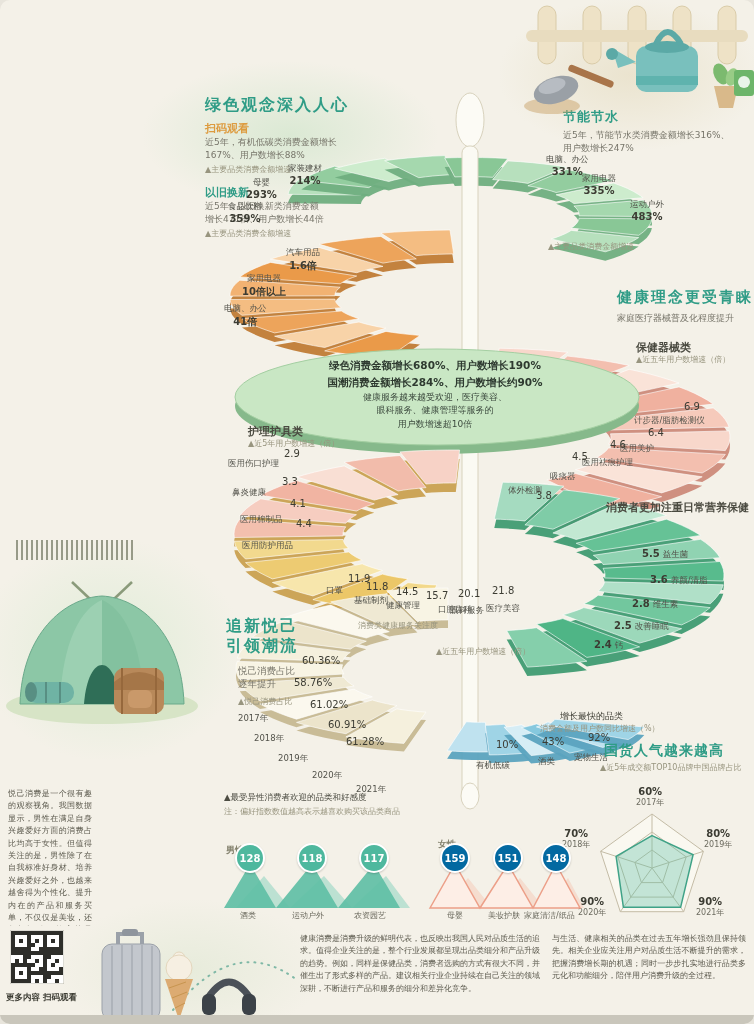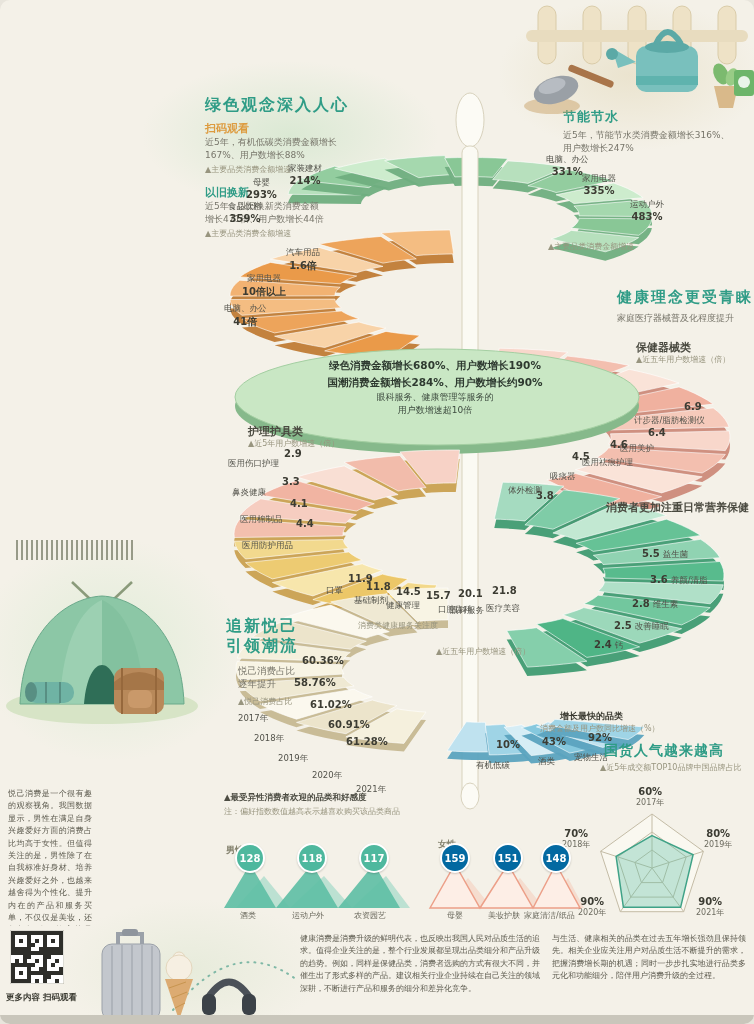--- a/index.html
+++ b/index.html
@@ -9,21 +9,21 @@
   .h1{font-size:16px;font-weight:bold;color:#2f9c86;letter-spacing:2px;white-space:nowrap;line-height:1.25;}
   .h2{font-size:13px;font-weight:bold;color:#2f9c86;letter-spacing:1px;white-space:nowrap;}
   .sub{font-size:9.5px;color:#77756a;line-height:1.4;}
   .olabel{font-size:11px;font-weight:bold;color:#dd9b3f;}
   .tlabel{font-size:11px;font-weight:bold;color:#2f9c86;}
   .note{font-size:8px;color:#98957f;white-space:nowrap;}
   .btitle{font-size:11px;font-weight:bold;color:#4a4a40;white-space:nowrap;}
   .vl{position:absolute;text-align:center;white-space:nowrap;}
   .vl .t{display:block;font-size:8.5px;color:#52524a;}
   .vl .v{display:block;font-weight:bold;font-size:10px;color:#3c3c33;}
-  .bval{position:absolute;font-weight:bold;font-size:10px;color:#3c3c33;white-space:nowrap;}
+  .bval{position:absolute;font-weight:normal;font-size:10px;color:#3c3c33;white-space:nowrap;}
   .blab{position:absolute;font-size:8.5px;color:#52524a;white-space:nowrap;}
   .hl{position:absolute;white-space:nowrap;font-size:8.5px;color:#52524a;}
   .hl b{font-size:10px;color:#3c3c33;margin-right:3px;}
   .plat{position:absolute;left:245px;top:357px;width:380px;text-align:center;}
   .plat .p1{font-size:10.5px;font-weight:bold;color:#2e3a30;line-height:1.6;}
   .plat .p2{font-size:9px;color:#3c4a3e;line-height:1.5;}
   .para{position:absolute;font-size:8px;color:#5c5a4e;line-height:1.55;text-align:justify;}
   .radar-lbl{position:absolute;text-align:center;line-height:1.2;white-space:nowrap;}
   .radar-lbl b{display:block;font-size:10px;color:#3c3c33;}
   .radar-lbl span{display:block;font-size:8px;color:#6b6a5e;}
@@ -240,20 +240,21 @@
       <span class="v">10倍以上</span>
     </div>
   <div class="vl" style="left:224px;top:303px;">
       <span class="t">电脑、办公</span>
       <span class="v">41倍</span>
     </div>
 
   <div class="plat">
     <div class="p1">绿色消费金额增长680%、用户数增长190%</div>
     <div class="p1">国潮消费金额增长284%、用户数增长约90%</div>
+    <div class="p2">健康服务越来越受欢迎，医疗美容、</div>
     <div class="p2">眼科服务、健康管理等服务的</div>
     <div class="p2">用户数增速超10倍</div>
   </div>
 
   <div class="abs" style="left:617px;top:288px;width:135px;">
     <div class="h1" style="font-size:15px;">健康理念更受青睐</div>
     <div class="sub" style="margin-top:5px;font-size:9px;">家庭医疗器械普及化程度提升</div>
   </div>
   <div class="btitle abs" style="left:636px;top:340px;">保健器械类</div>
   <div class="note abs" style="left:636px;top:354px;">▲近五年用户数增速（倍）</div>

